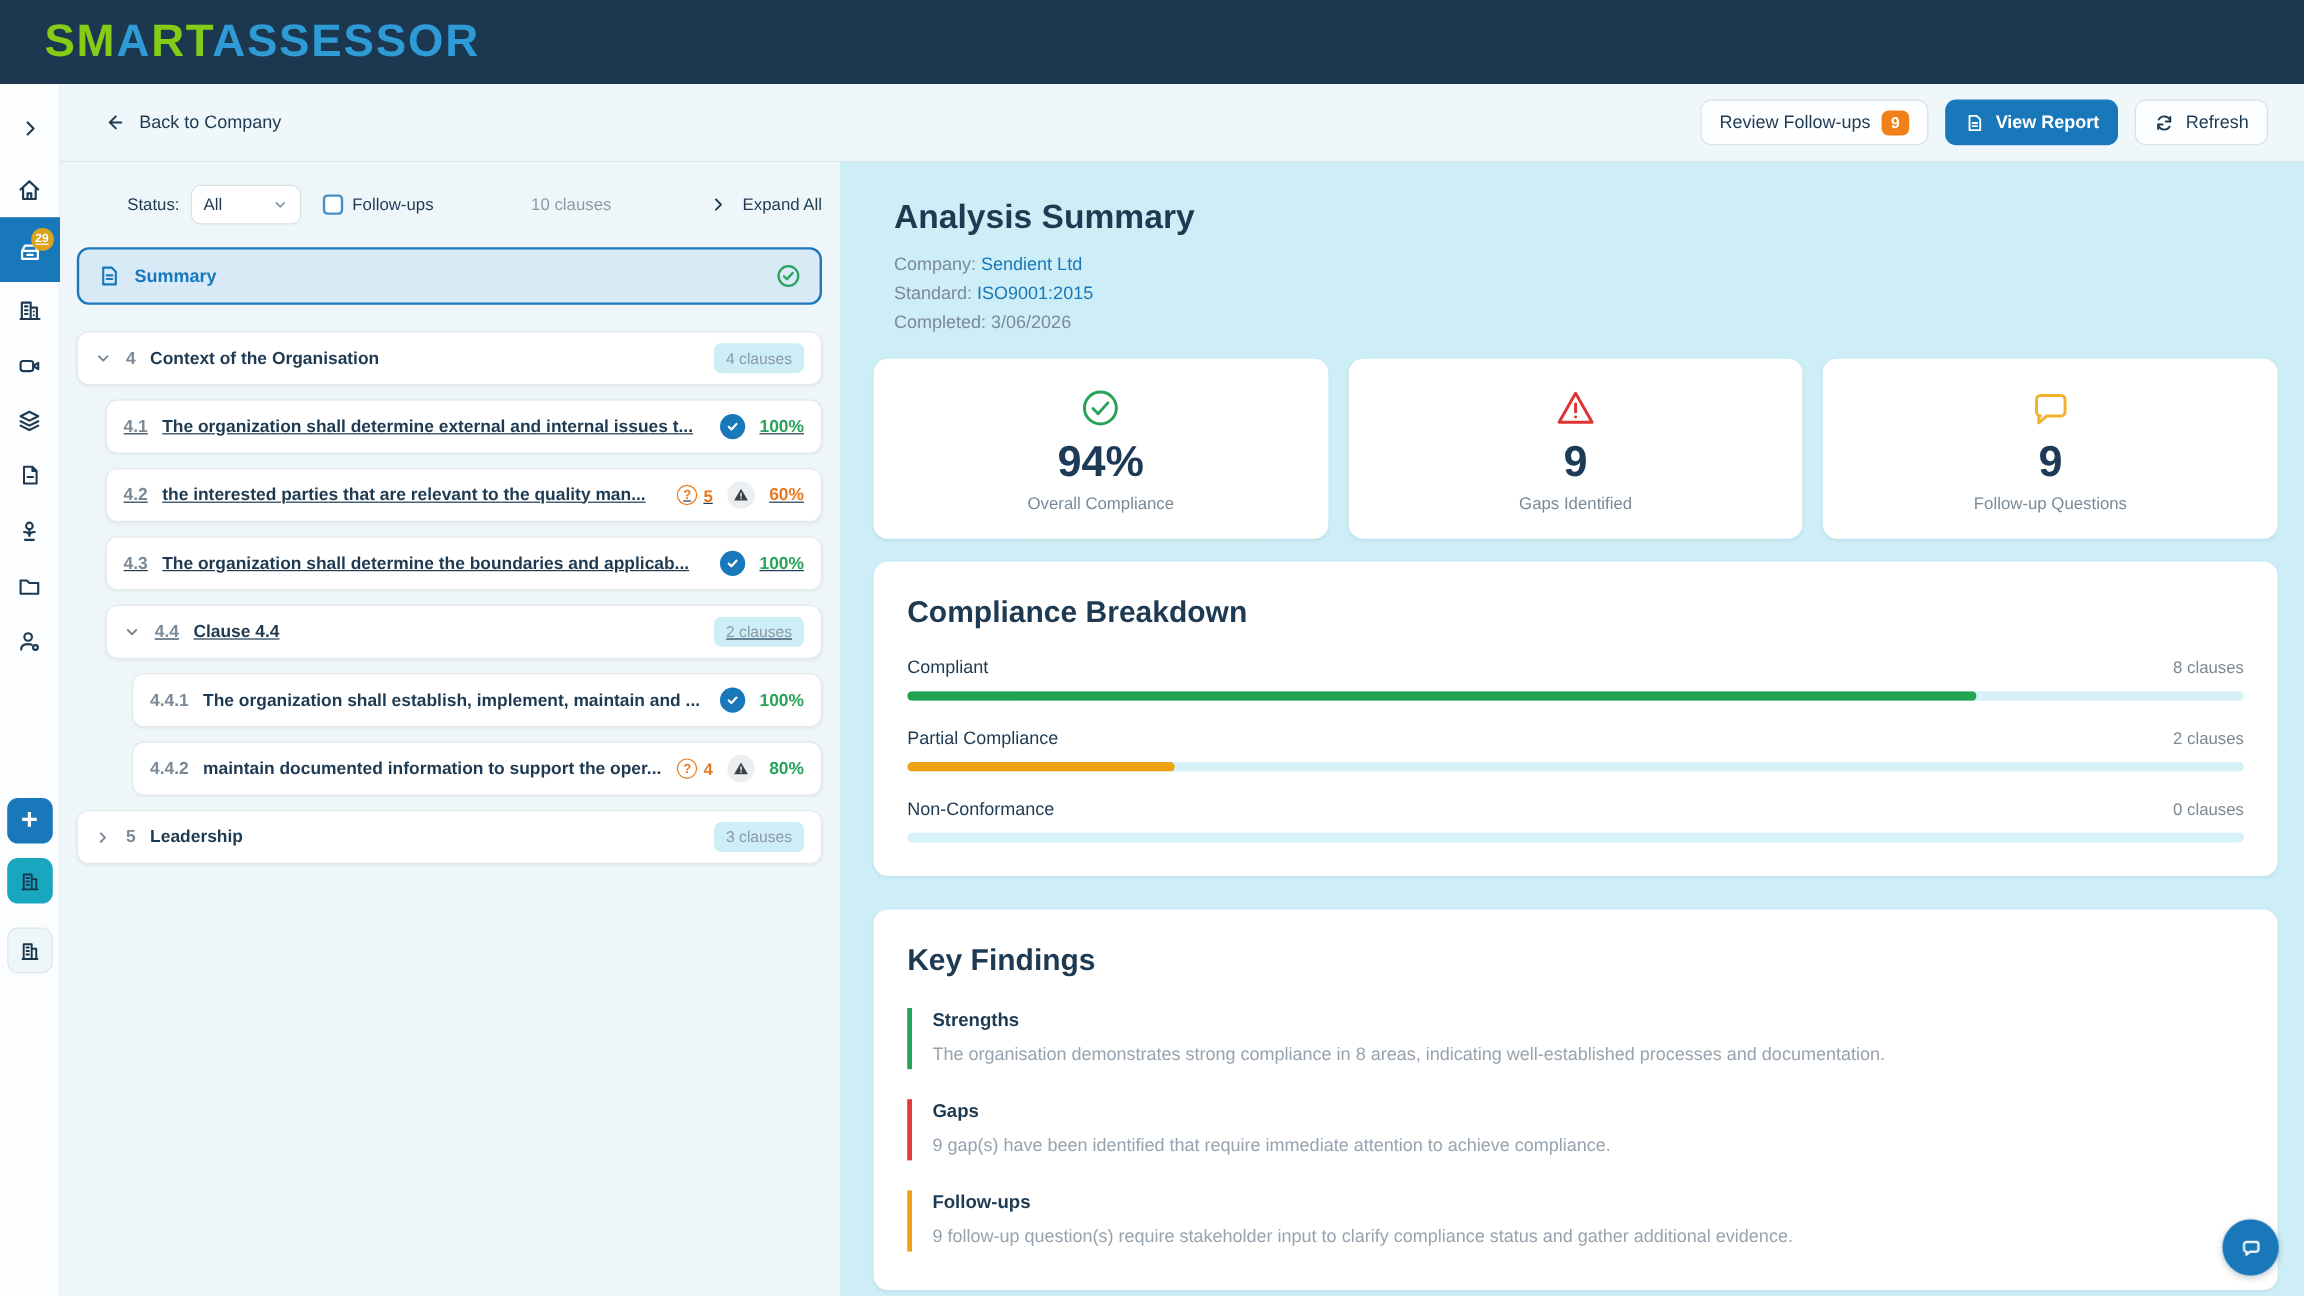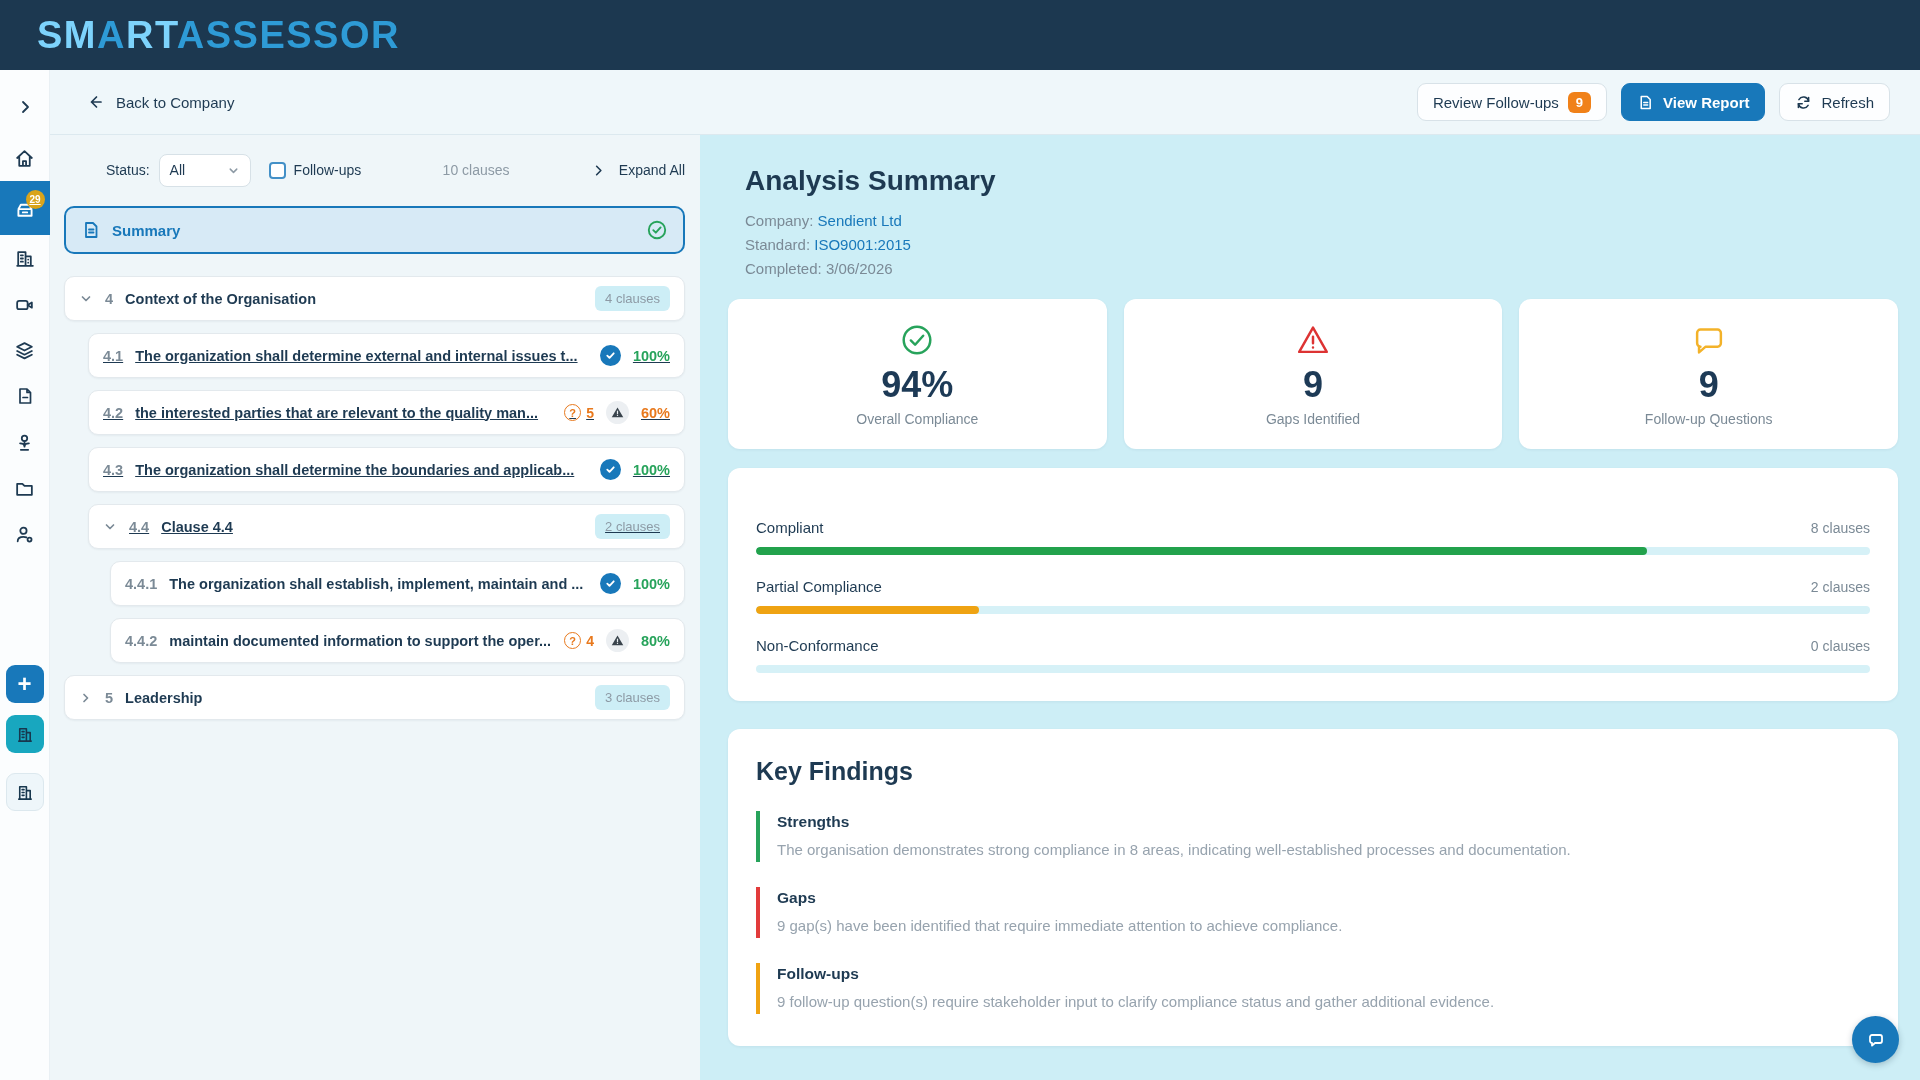--- a/index.html
+++ b/index.html
@@ -2,21 +2,21 @@
 <html><head>
 <meta charset="utf-8">
 <style>
   * { margin:0; padding:0; box-sizing:border-box; }
   html,body { width:1920px; height:1080px; overflow:hidden; }
   body { font-family:"Liberation Sans","DejaVu Sans",sans-serif; background:#eff6f9; color:#1e3a52; }
 
   
   .app-header { height:70px; background:#1c3850; display:flex; align-items:center; padding-left:37px; }
   .logo { font-size:38px; font-weight:bold; letter-spacing:1.5px; line-height:1; }
-  .logo .lg-white { color:#7dd3fc; }
+  .logo .lg-white { color:#84cc16; }
   .logo .lg-blue { color:#2e9bd6; }
 
   
   .main { display:flex; height:1010px; }
 
   
   .sidebar { width:50px; background:#fbfdfe; border-right:1px solid #e9f0f4; display:flex; flex-direction:column; align-items:center; padding-top:17px; flex:none; }
   .sb-item { width:50px; height:46px; display:flex; align-items:center; justify-content:center; color:#1e3a52; cursor:pointer; position:relative; }
   .sb-chevron { height:40px; margin-bottom:8px; }
   .sb-item.active { height:54px; background:#1878ba; color:#ffffff; }
@@ -420,20 +420,21 @@
                 <svg class="ic" width="38" height="38" viewBox="0 0 40 40" fill="none" stroke="#f3b229" stroke-width="2.6" stroke-linecap="round" stroke-linejoin="round">
                   <path d="M11 9h18a3.5 3.5 0 0 1 3.5 3.5v11A3.5 3.5 0 0 1 29 27H16.5l-7 6v-6H11a3.5 3.5 0 0 1-3.5-3.5v-11A3.5 3.5 0 0 1 11 9z" stroke-linejoin="round"></path>
                 </svg>
               </span>
             <span class="stat-value">9</span>
             <span class="stat-label">Follow-up Questions</span>
           </div>
         </div>
 
         <div class="panel-card">
+          <div class="card-title">Compliance Breakdown</div>
           <div class="bd-group">
             <div class="bd-head">
               <span class="bd-label">Compliant</span>
               <span class="bd-count">8 clauses</span>
             </div>
             <div class="bd-track">
                 <div class="bd-fill green" style="width: 80%;"></div>
               </div>
           </div>
           <div class="bd-group">

